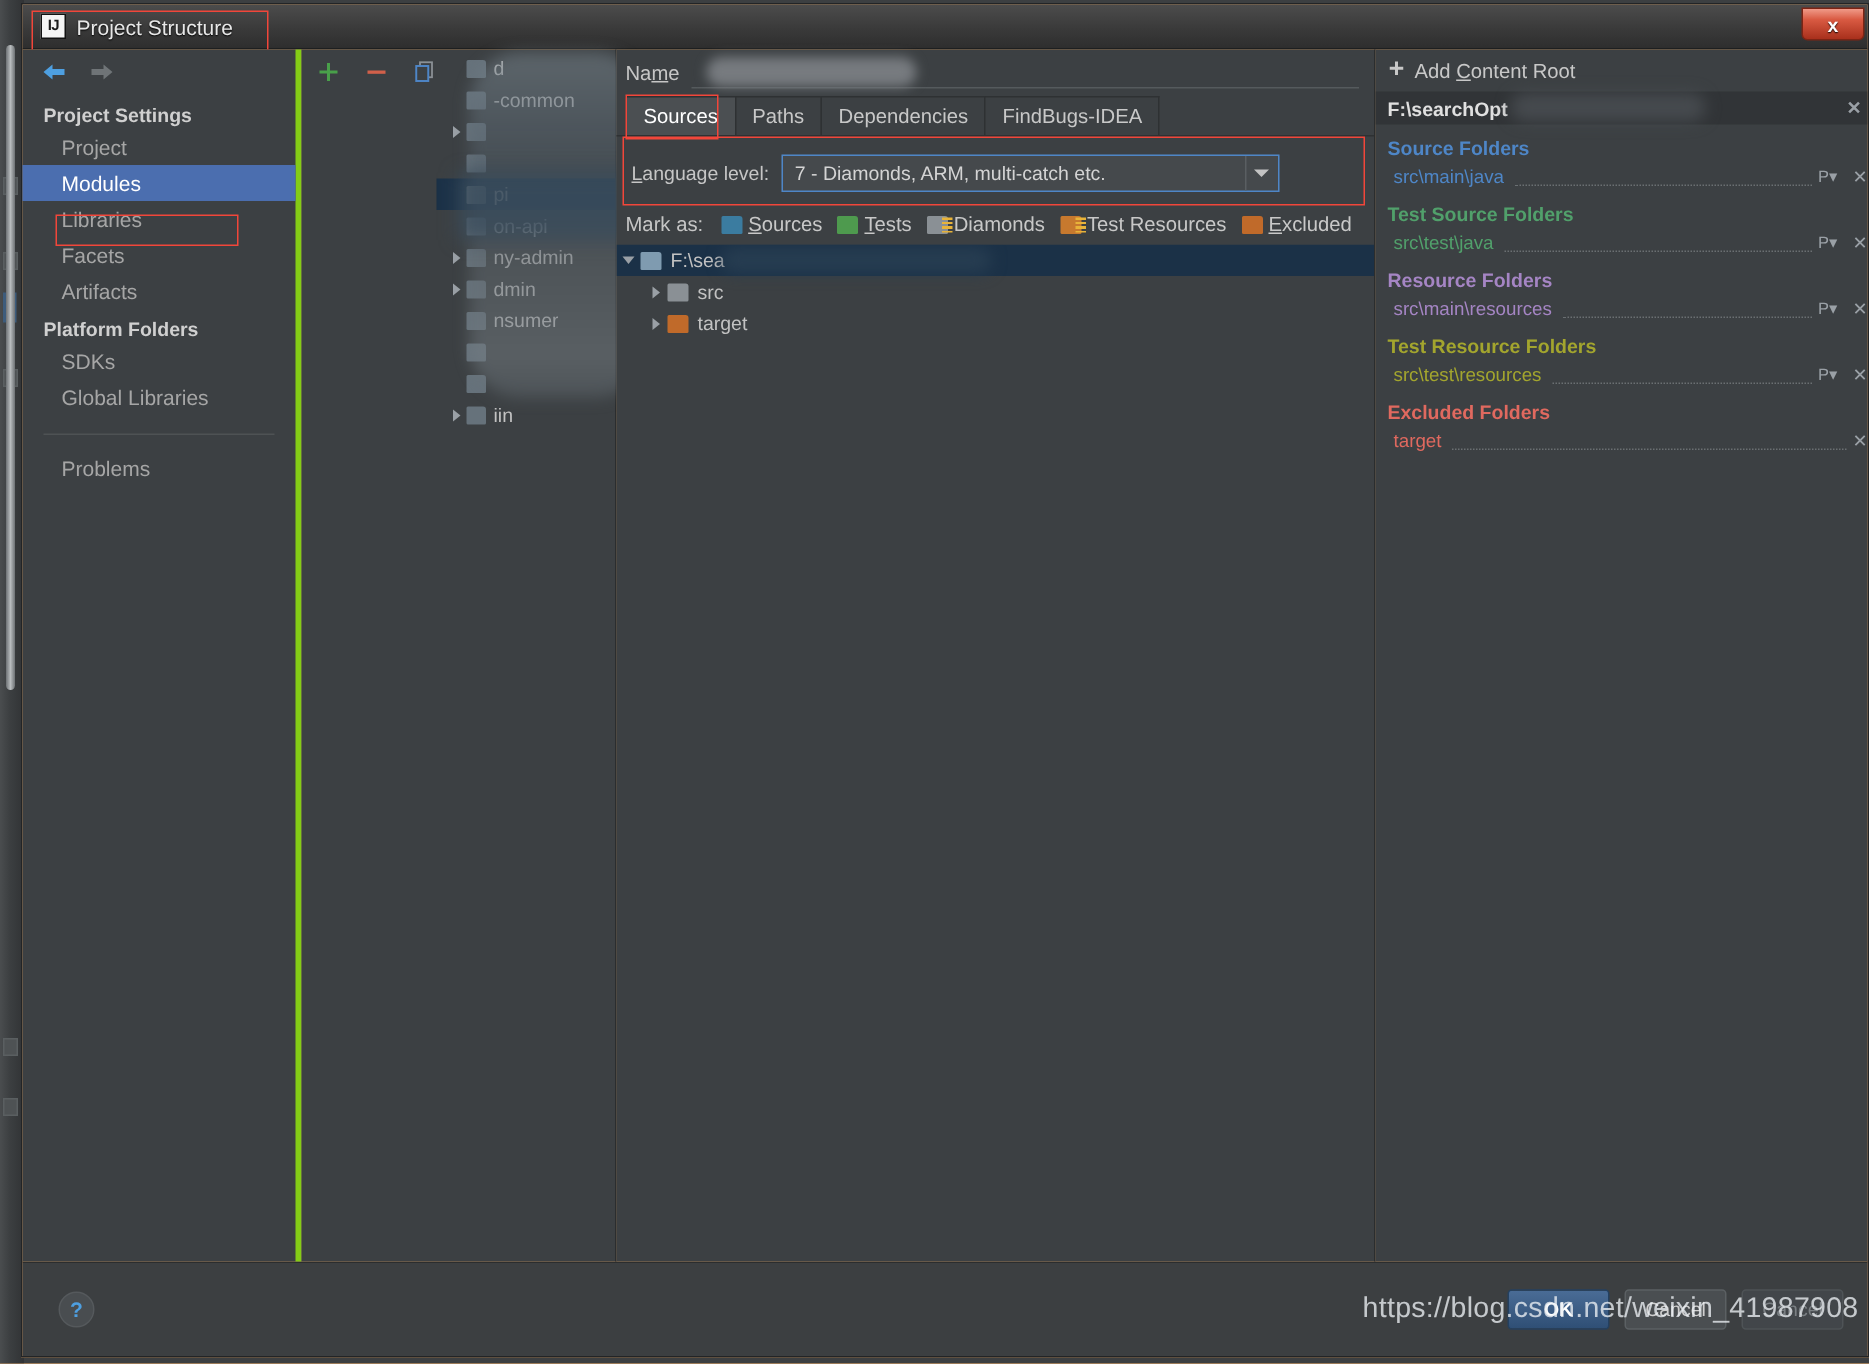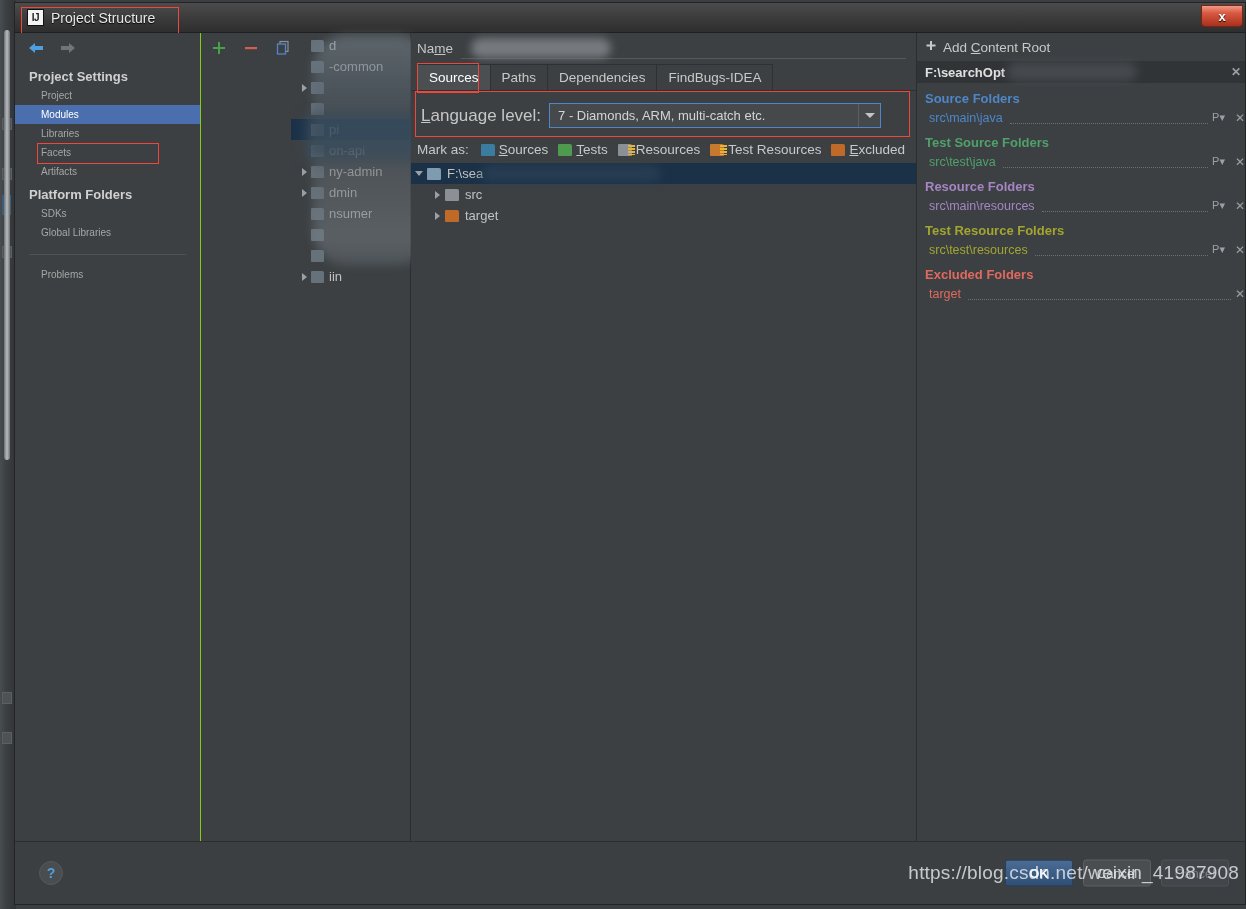--- a/index.html
+++ b/index.html
@@ -86,36 +86,36 @@
   
   #dlg-body {
     flex: 1 1 auto; display: flex; min-height: 0;
     border-bottom: 1px solid #2b2d2e;
   }
 
   
   #sidebar {
     width: 186px; flex: 0 0 186px;
     background: #3c4043;
-    border-right: 1px solid #84cc16;
+    border-right: 4px solid #84cc16;
     display: flex; flex-direction: column;
     position: relative;
   }
   #nav-arrows {
     height: 30px; display: flex; align-items: center;
     gap: 14px; padding-left: 12px;
   }
   .arrow-ico { width: 18px; height: 16px; cursor: pointer; }
   .sb-section {
     padding: 6px 0 2px 14px;
     font-size: 13px; font-weight: bold; color: #d0d0d0;
   }
   .sb-item {
     padding: 4px 0 4px 26px;
-    font-size: 10px; color: #a6a6a6;
+    font-size: 14px; color: #a6a6a6;
     cursor: pointer; position: relative;
   }
   .sb-item.selected {
     background: #4b6eaf; color: #ffffff;
   }
   #anno-modules {
     position: absolute; left: 22px; top: 110px;
     width: 122px; height: 21px;
     border: 1.5px solid #f2463a; pointer-events: none;
   }
@@ -239,21 +239,21 @@
   #lang-wrap {
     position: relative; padding: 12px 0 10px 0;
     margin: 0 8px 0 4px;
   }
   #anno-lang {
     position: absolute; left: 0; top: 0;
     width: 495px; height: 46px;
     border: 1.5px solid #f2463a; pointer-events: none;
   }
   #lang-row { display: flex; align-items: center; gap: 8px; padding-left: 6px; }
-  #lang-label { font-size: 17px; color: #c6c6c6; }
+  #lang-label { font-size: 13px; color: #c6c6c6; }
   #lang-select {
     width: 332px; height: 25px;
     background: #45494c; border: 1.5px solid #4e86c7;
     display: flex; align-items: center;
     color: #d4d4d4; font-size: 13px; cursor: pointer;
   }
   #lang-value { flex: 1 1 auto; padding-left: 8px; }
   #lang-arrow {
     width: 22px; height: 100%;
     border-left: 1px solid #5a5f62;
@@ -595,21 +595,21 @@
         <span class="mark-btn">
           <span class="fico" style="background:#3b7ca0"></span>
           <span><u>S</u>ources</span>
         </span>
         <span class="mark-btn">
           <span class="fico" style="background:#4e9a4e"></span>
           <span><u>T</u>ests</span>
         </span>
         <span class="mark-btn">
           <span class="fico lines" style="background:#8a9095"></span>
-          <span>Resources</span>
+          <span>Diamonds</span>
         </span>
         <span class="mark-btn">
           <span class="fico lines" style="background:#c7792e"></span>
           <span>Test Resources</span>
         </span>
         <span class="mark-btn">
           <span class="fico" style="background:#c06a2a"></span>
           <span><u>E</u>xcluded</span>
         </span>
       </div>

